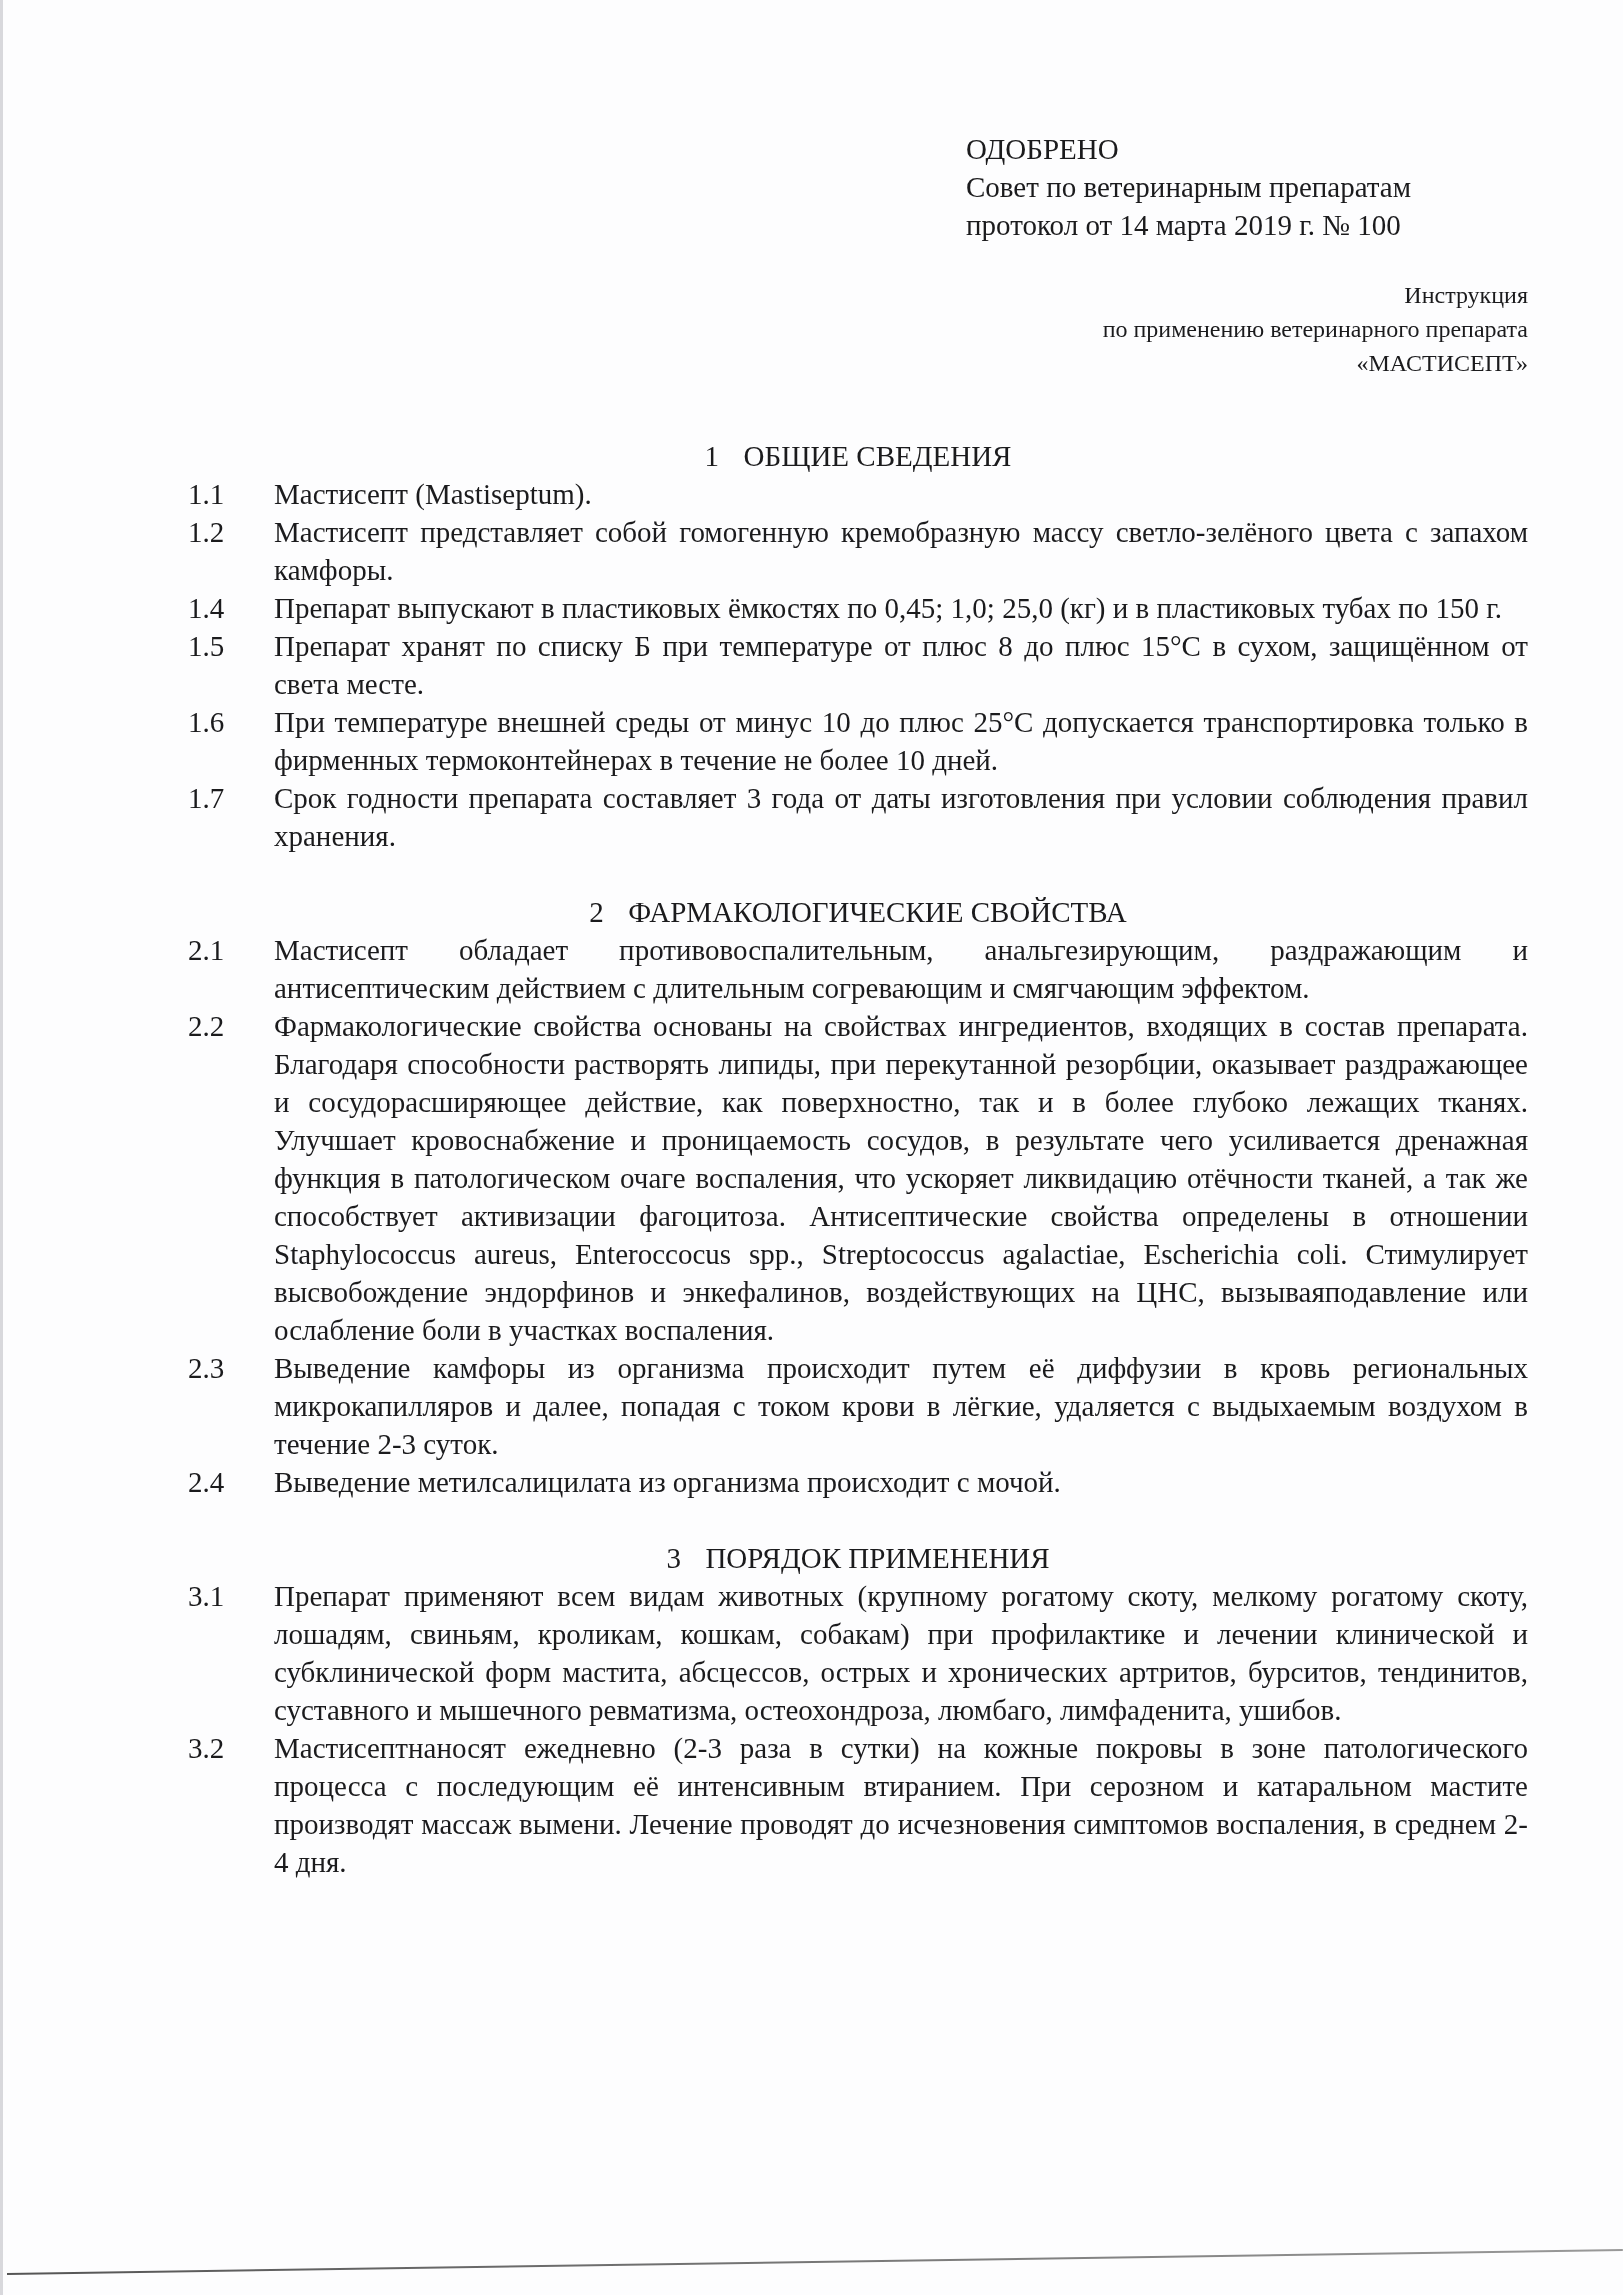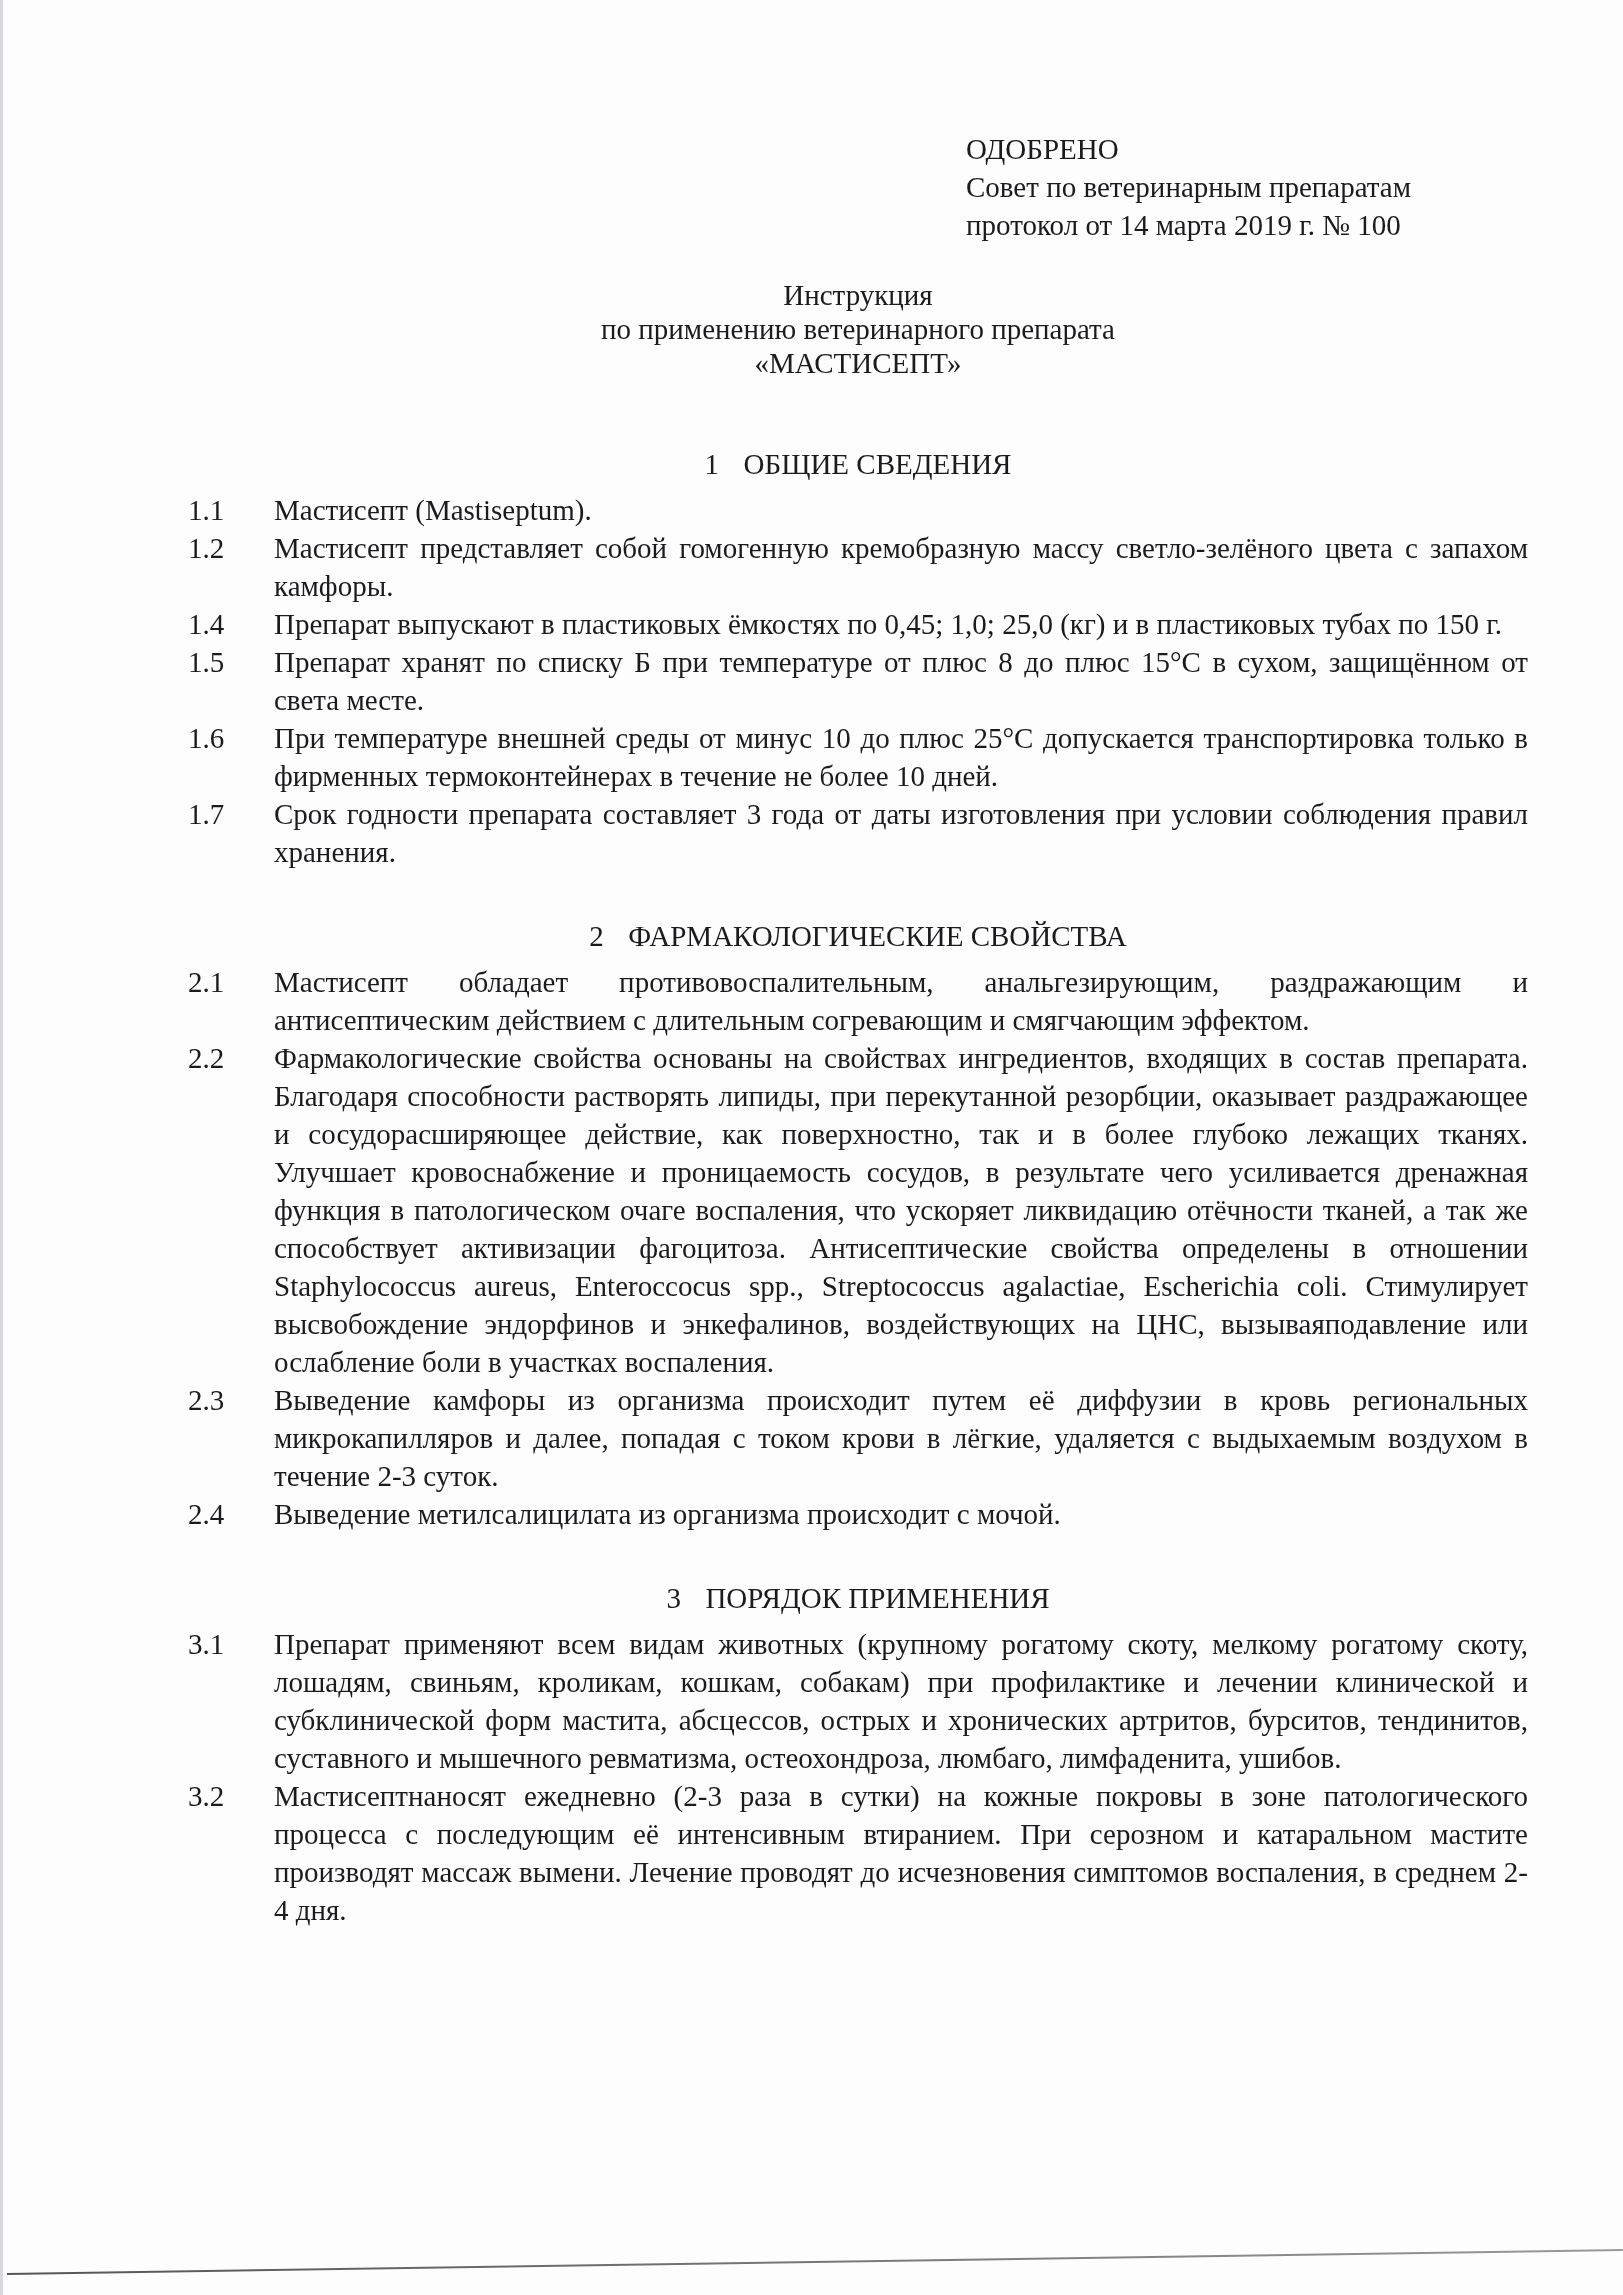--- a/index.html
+++ b/index.html
@@ -11,28 +11,28 @@
     position: relative;
   }
   .page { position: absolute; left: 0; top: 0; width: 1430px; height: 2295px; }
   .approval {
     position: absolute; left: 966px; top: 130px;
     font-size: 29px; line-height: 38px;
   }
   .approval div { white-space: nowrap; }
   .title-block {
     position: absolute; left: 188px; width: 1340px; top: 278px;
-    text-align: center; font-size: 29px; line-height: 34px;
+    text-align: right; font-size: 24px; line-height: 34px;
   }
   .content {
     position: absolute; left: 188px; top: 437px; width: 1340px;
     font-size: 29px; line-height: 38px;
   }
   .section-title {
-    text-align: center; margin: 8px; white-space: nowrap;
+    text-align: center; margin: 0; white-space: nowrap;
   }
   .section-title .num { display: inline-block; width: 39px; text-align: left; }
   .item { display: flex; }
   .item .num { flex: 0 0 71px; }
   .item .txt { flex: 1; text-align: justify; margin-left: 15px; }
   .gap1 { height: 38px; }
   .bottom-edge {
     position: absolute; left: 6.5px; width: 1616px; top: 2273px; height: 2px;
     background: linear-gradient(to right, #555, #999);
     transform: rotate(-0.85deg); transform-origin: left center;

